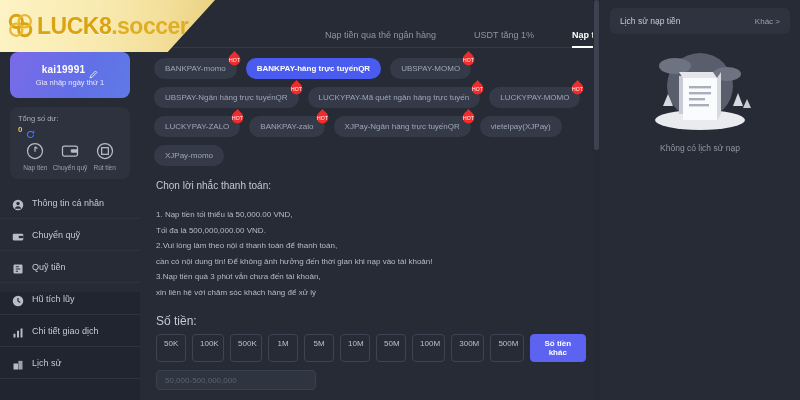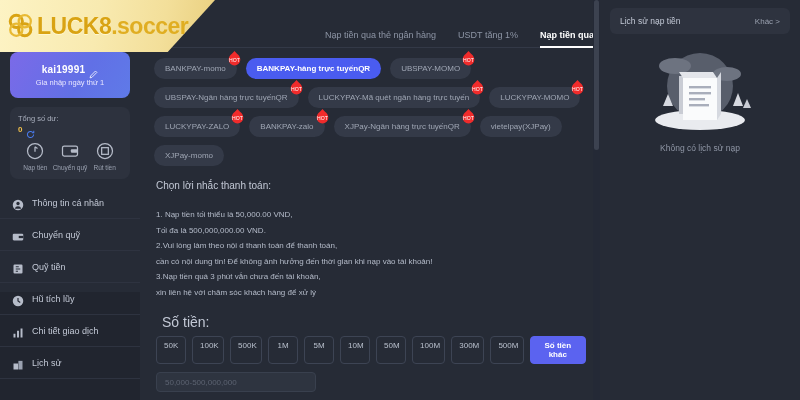--- a/index.html
+++ b/index.html
@@ -74,21 +74,21 @@
 
   
   .main {
     flex: 1 1 auto; position: relative;
     background: #262b36;
     height: 400px;
     overflow: hidden;
   }
   .tabbar {
     height: 48px; display: flex; align-items: flex-end;
-    padding-left: 185px; gap: 22px;
+    padding-left: 185px; gap: 38px;
     border-bottom: 1px solid #333947;
     background: #262b36;
   }
   .tab {
     color: #8d95a5; font-size: 9px; padding-bottom: 7px;
     position: relative; white-space: nowrap;
   }
   .tab.active { color: #ffffff; font-weight: bold; }
   .tab.active:after {
     content: ""; position: absolute; left: 0; right: 0; bottom: -1px;
@@ -110,21 +110,21 @@
   .chip.sel { background: #4a5cf0; color: #ffffff; font-weight: bold; }
   .hot {
     position: absolute; top: -7px; right: -5px;
     width: 15px; height: 16px;
   }
 
   .prompt-title { color: #c3c9d6; font-size: 10px; margin: 14px 0 16px 2px; }
   .notes { margin-left: 2px; }
   .note { color: #b4bbc9; font-size: 8px; line-height: 15.5px; }
 
-  .amount-label { color: #c3c9d6; font-size: 14px; margin: 14px 0 6px 8px; }
+  .amount-label { color: #c3c9d6; font-size: 12px; margin: 14px 0 6px 2px; }
   .amounts { display: flex; gap: 6px; margin-left: 2px; flex-wrap: nowrap; }
   .amt {
     border: 1px solid #3d4454;
     border-radius: 4px;
     color: #b9c0cd;
     font-size: 8px;
     padding: 4px 7px;
     min-width: 30px; text-align: center;
     background: transparent;
   }

